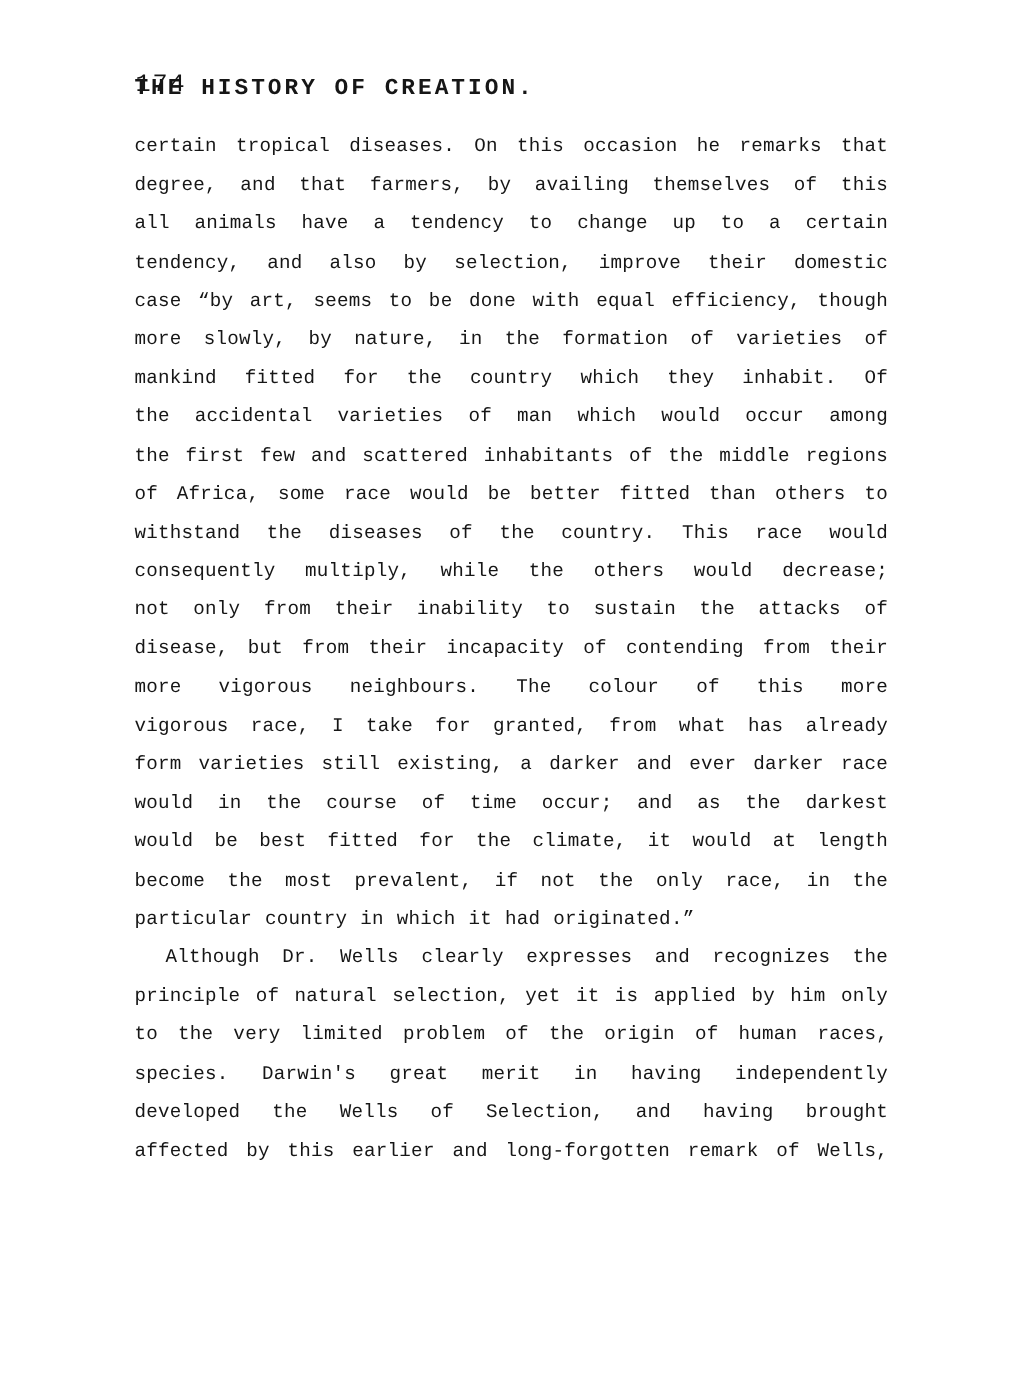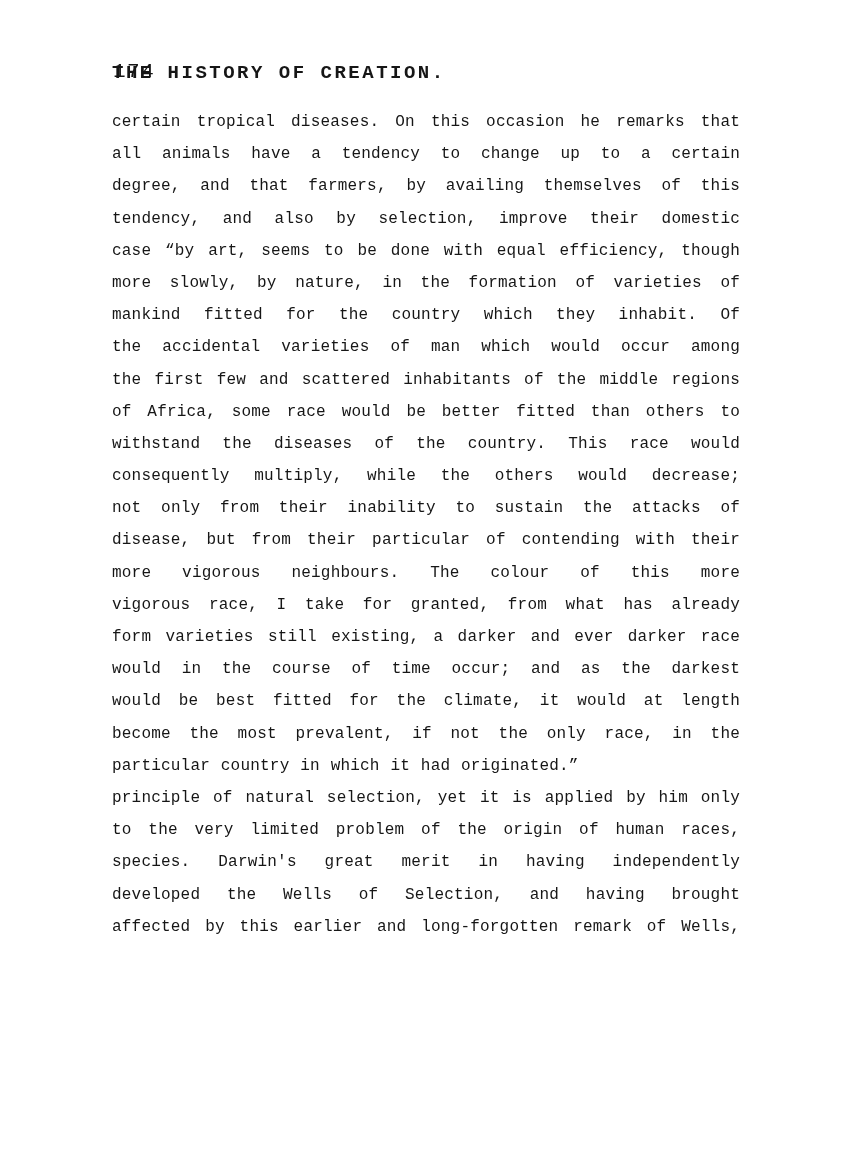--- a/index.html
+++ b/index.html
@@ -49,39 +49,40 @@
   .text-line.indent { text-indent: 26px; }
 </style>
 </head>
 <body>
 
 <div class="page">
   <div class="pagenum">174</div>
   <div class="running-header">THE HISTORY OF CREATION.</div>
   <div class="body-text">
       <div class="text-line">certain tropical diseases.  On this occasion he remarks that</div>
+      <div class="text-line">degree, and that farmers, by availing themselves of this</div>
       <div class="text-line">all animals have a tendency to change up to a certain</div>
-      <div class="text-line">degree, and that farmers, by availing themselves of this</div>
       <div class="text-line">tendency, and also by selection, improve their domestic</div>
       <div class="text-line">case “by art, seems to be done with equal efficiency, though</div>
       <div class="text-line">more slowly, by nature, in the formation of varieties of</div>
       <div class="text-line">mankind fitted for the country which they inhabit.  Of</div>
       <div class="text-line">the accidental varieties of man which would occur among</div>
       <div class="text-line">the first few and scattered inhabitants of the middle regions</div>
       <div class="text-line">of Africa, some race would be better fitted than others to</div>
       <div class="text-line">withstand the diseases of the country.  This race would</div>
       <div class="text-line">consequently multiply, while the others would decrease;</div>
       <div class="text-line">not only from their inability to sustain the attacks of</div>
-      <div class="text-line">disease, but from their particular of contending with their</div>
+      <div class="text-line">disease, but from their incapacity of contending from their</div>
       <div class="text-line">more vigorous neighbours.  The colour of this more</div>
       <div class="text-line">vigorous race, I take for granted, from what has already</div>
       <div class="text-line">form varieties still existing, a darker and ever darker race</div>
       <div class="text-line">would in the course of time occur; and as the darkest</div>
       <div class="text-line">would be best fitted for the climate, it would at length</div>
       <div class="text-line">become the most prevalent, if not the only race, in the</div>
       <div class="text-line para-end">particular country in which it had originated.”</div>
+      <div class="text-line indent">Although Dr. Wells clearly expresses and recognizes the</div>
       <div class="text-line">principle of natural selection, yet it is applied by him only</div>
       <div class="text-line">to the very limited problem of the origin of human races,</div>
       <div class="text-line">species.  Darwin's great merit in having independently</div>
       <div class="text-line">developed the Wells of Selection, and having brought</div>
       <div class="text-line">affected by this earlier and long-forgotten remark of Wells,</div>
     </div>
 </div>
 
 </body></html>

